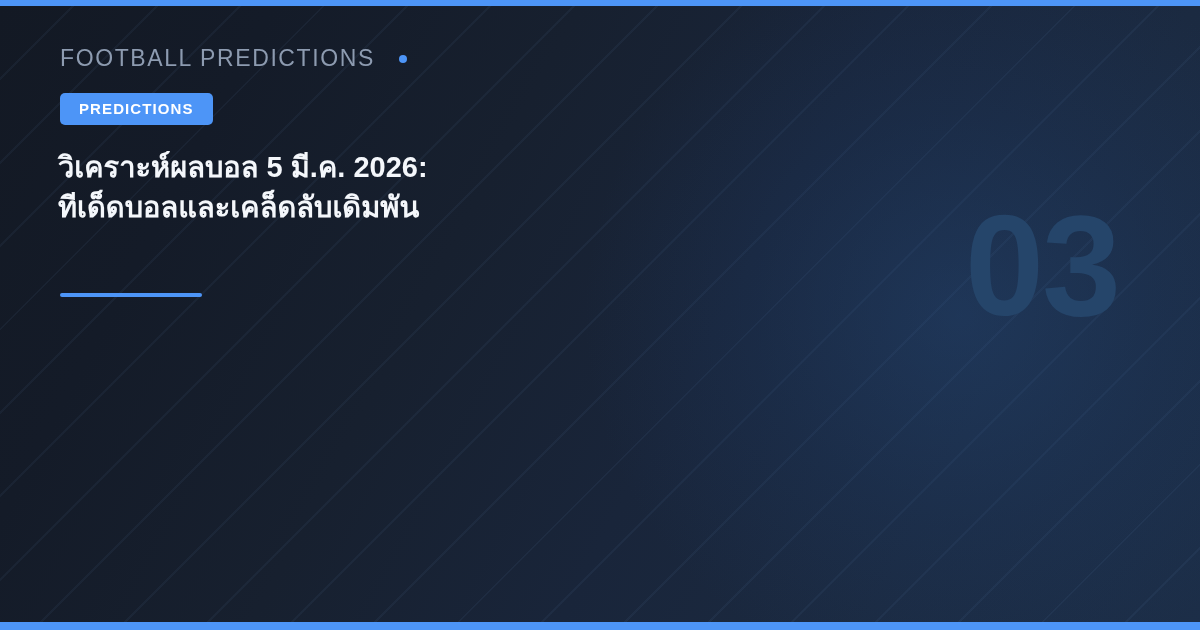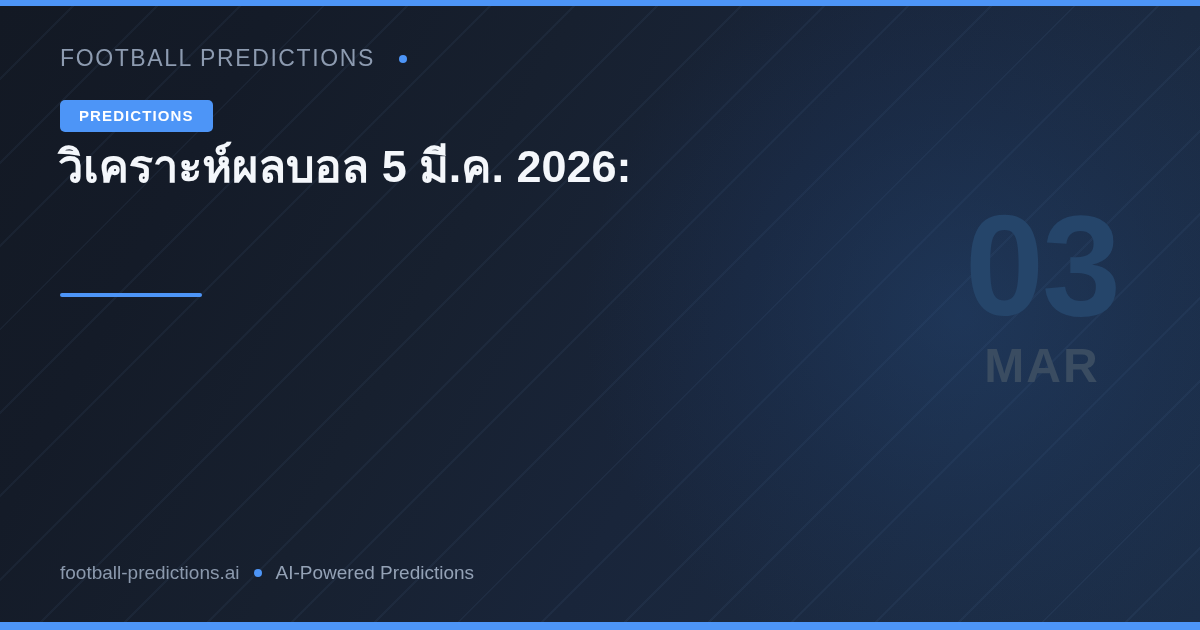--- a/index.html
+++ b/index.html
@@ -96,39 +96,39 @@
     height: 8px;
     border-radius: 50%;
     background: #4d95f7;
     flex: none;
   }
 
   
   .badge {
     position: absolute;
     left: 60px;
-    top: 100px;
+    top: 93px;
     display: inline-block;
     background: #4d95f7;
     color: #ffffff;
     font-size: 15px;
     font-weight: bold;
     letter-spacing: 1.1px;
     padding: 8px 19px 9px;
     border-radius: 5px;
     line-height: 1;
   }
 
   
   .title {
     position: absolute;
     left: 58px;
-    top: 136px;
+    top: 147px;
     width: 700px;
-    font-size: 45px;
+    font-size: 29px;
     font-weight: bold;
     line-height: 1.38;
     color: #f4f7fb;
     letter-spacing: 0px;
   }
   .title .line { display: block; }
 
   .title-rule {
     position: absolute;
     left: 60px;
@@ -200,30 +200,25 @@
 
   <div class="eyebrow">
     <span>FOOTBALL PREDICTIONS</span>
     <span class="dot"></span>
   </div>
 
   <div class="badge">PREDICTIONS</div>
 
   <h1 class="title">
     <span class="line">วิเคราะห์ผลบอล 5 มี.ค. 2026:</span>
+    <span class="line">ทีเด็ดบอลและเคล็ดลับเดิมพัน</span>
   </h1>
 
   <div class="title-rule"></div>
 
   <div class="date-block">
     <span class="date-day">03</span>
-    <span class="date-month">MAR</span>
   </div>
 
-  <div class="footer">
-    <span class="site">football-predictions.ai</span>
-    <span class="dot"></span>
-    <span class="tagline">AI-Powered Predictions</span>
-  </div>
 
   <div class="bottom-bar"></div>
 
 </div>
 
 </body></html>

